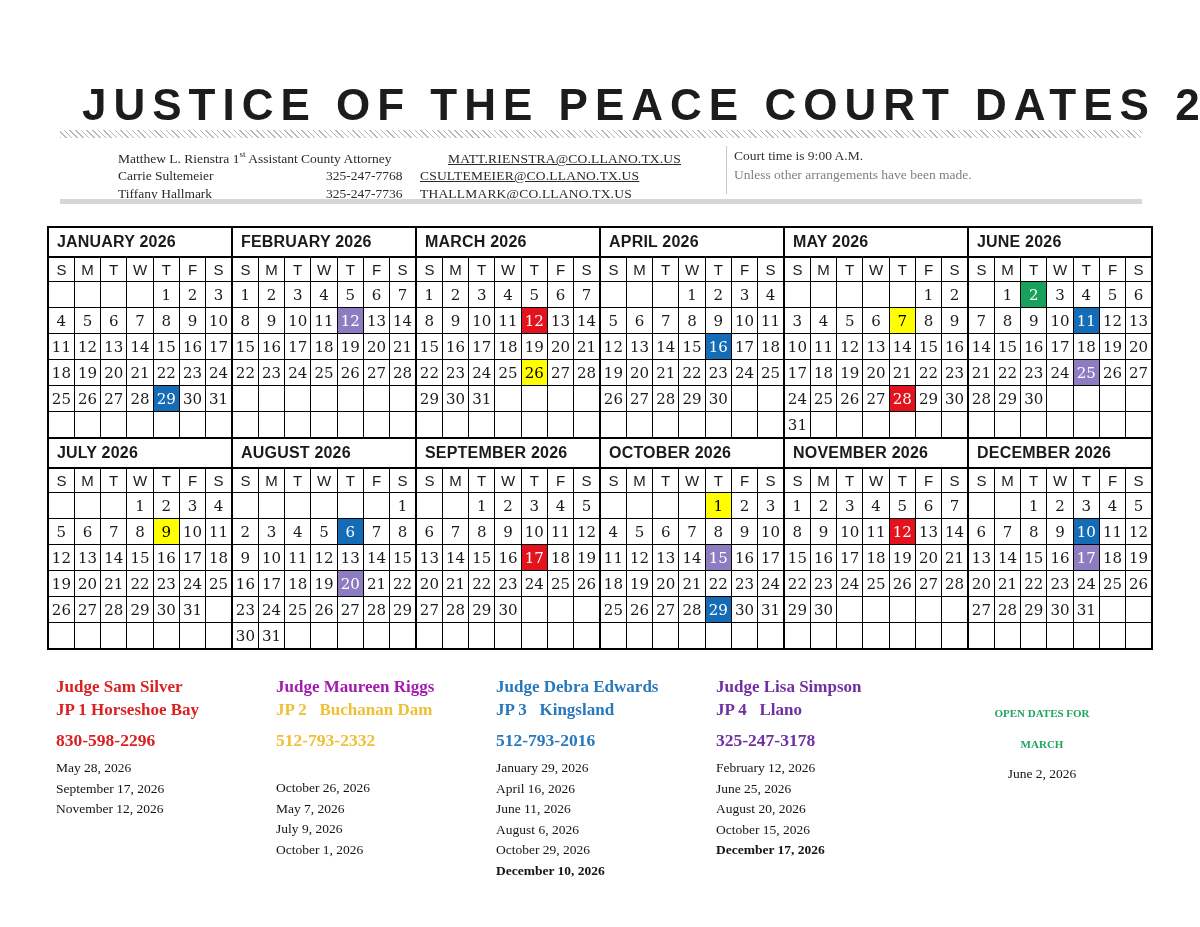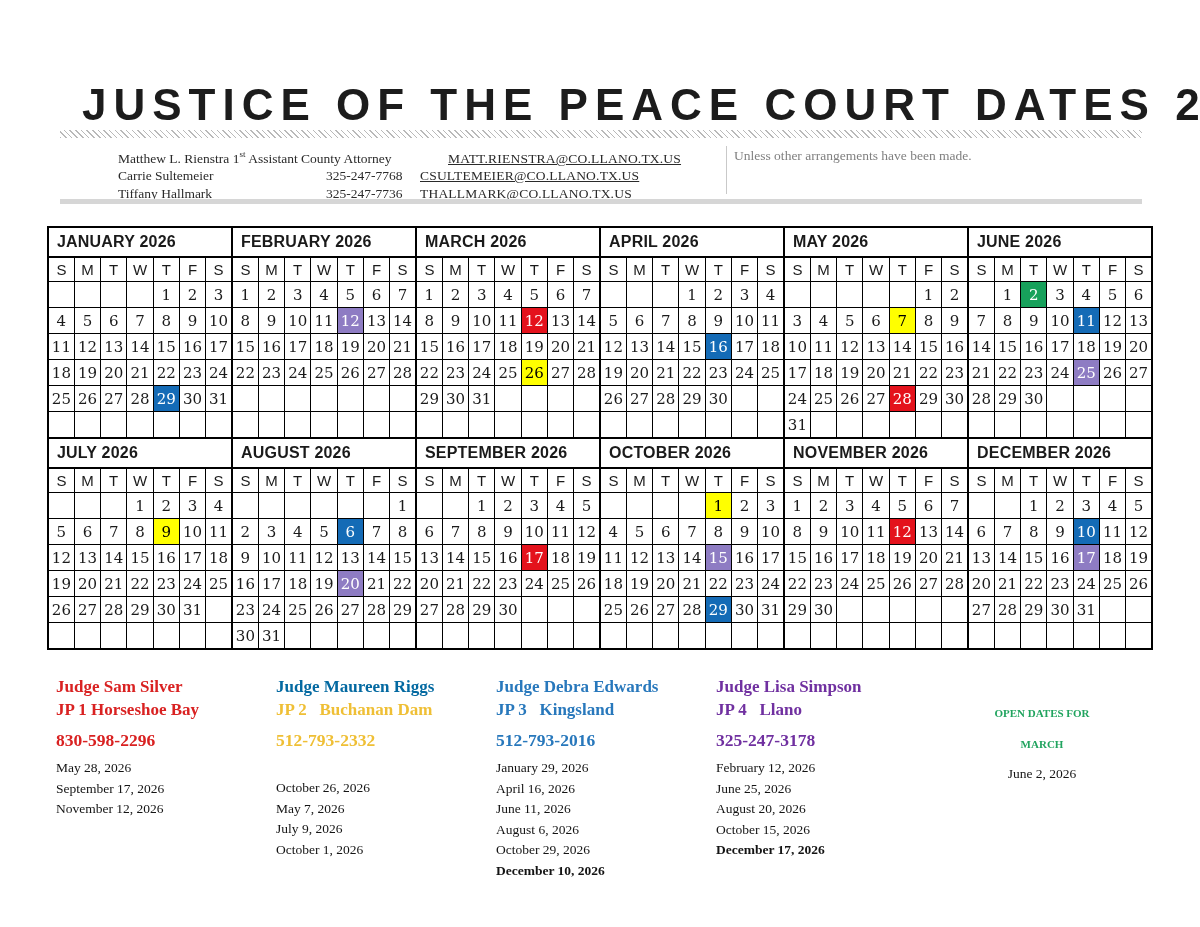--- a/index.html
+++ b/index.html
@@ -87,20 +87,21 @@
   </div>
   <div class="contact-row">
     <span class="c-name">Carrie Sultemeier</span><span class="c-phone">325-247-7768</span><span class="c-email">CSULTEMEIER@CO.LLANO.TX.US</span>
   </div>
   <div class="contact-row">
     <span class="c-name">Tiffany Hallmark</span><span class="c-phone">325-247-7736</span><span class="c-email">THALLMARK@CO.LLANO.TX.US</span>
   </div>
 </div>
 
 <div class="court-note">
+  <div class="n1">Court time is 9:00 A.M.</div>
   <div class="n2">Unless other arrangements have been made.</div>
 </div>
 
 <div class="gray-bar"></div>
 
 <div class="calendar">
   <div class="cal-row" id="cal-row-1">
       <table class="month">
         <tbody>
           <tr>
@@ -951,21 +952,21 @@
     <div class="judge-name" style="color: rgb(217, 33, 33);">Judge Sam Silver</div>
     <div class="judge-court" style="color: rgb(217, 33, 33);">JP 1 Horseshoe Bay</div>
     <div class="judge-phone" style="color: rgb(217, 33, 33);">830-598-2296</div>
     <div class="judge-dates" id="judge-dates-0">
         <div>May 28, 2026</div>
         <div>September 17, 2026</div>
         <div>November 12, 2026</div>
       </div>
   </div>
   <div class="judge-col">
-    <div class="judge-name" style="color: #0369a1;">Judge Maureen Riggs</div>
+    <div class="judge-name" style="color: #a21caf;">Judge Maureen Riggs</div>
     <div class="judge-court" style="color: rgb(239, 191, 53);">JP 2   Buchanan Dam</div>
     <div class="judge-phone" style="color: rgb(239, 191, 53);">512-793-2332</div>
     <div class="judge-dates offset" id="judge-dates-1">
         <div>October 26, 2026</div>
         <div>May 7, 2026</div>
         <div>July 9, 2026</div>
         <div>October 1, 2026</div>
       </div>
   </div>
   <div class="judge-col">

